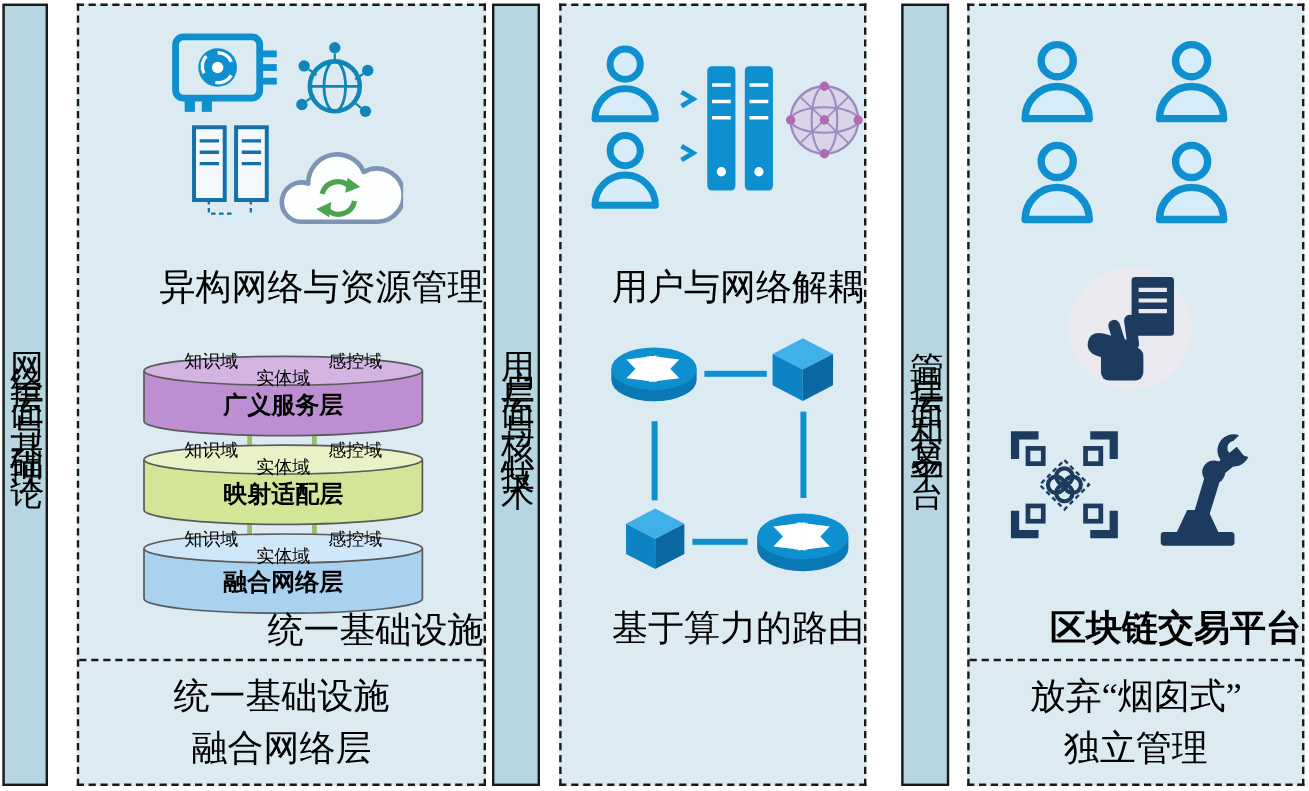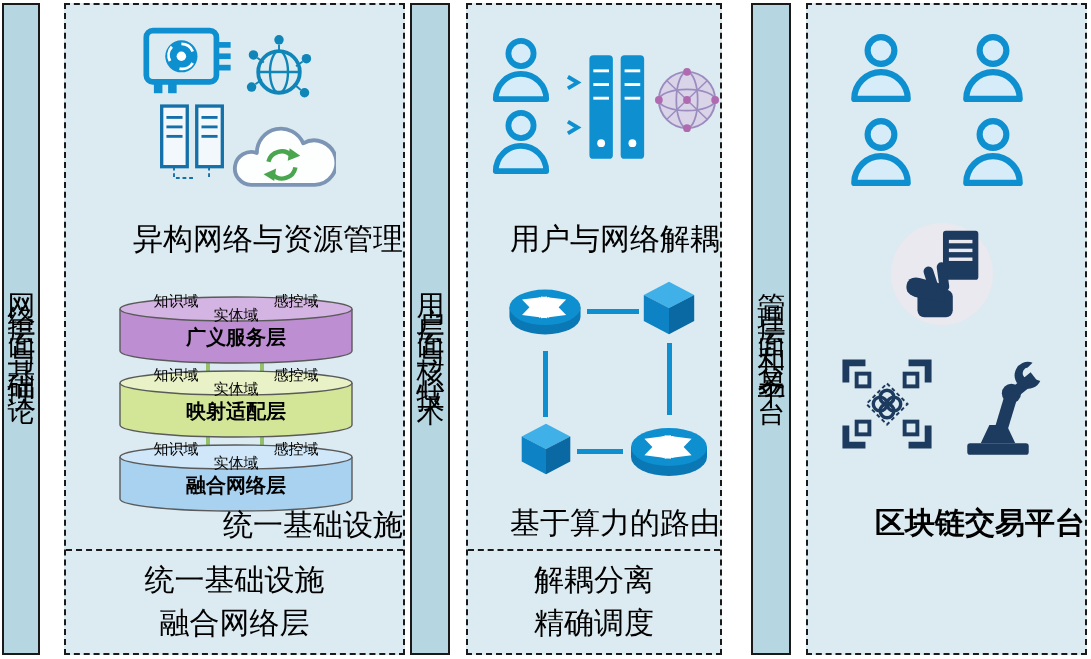--- a/index.html
+++ b/index.html
@@ -218,24 +218,20 @@
           </defs>
         <path d="M4 26 v10 a38 19 0 0 0 76 0 V26" fill="#0b78b6"></path>
         <ellipse cx="42" cy="26" rx="38" ry="19" fill="#0e8fd0"></ellipse>
         <line x1="24" y1="32" x2="58" y2="20" stroke="#fff" stroke-width="3.5" marker-start="url(#rm2)" marker-end="url(#rm2)"></line>
         <line x1="24" y1="20" x2="58" y2="32" stroke="#fff" stroke-width="3.5" marker-start="url(#rm2)" marker-end="url(#rm2)"></line>
       </svg>
     </div>
 
     <div class="caption" style="top:498px;">基于算力的路由</div>
 
-    <div class="col-footer">
-      <div>解耦分离</div>
-      <div>精确调度</div>
-    </div>
   </div>
 
   <div class="vbar" id="bar3">
     <span class="vtext">管理层面和交易平台</span>
   </div>
 
   <div class="col" id="col3">
 
     <svg class="abs" style="left:40px;top:26px;" viewBox="0 0 64 70" width="66" height="72">
       <circle cx="32" cy="19" r="13" fill="#d6edf9" stroke="#0e8fd0" stroke-width="6"></circle>
@@ -292,15 +288,19 @@
         <path d="M32 98 l9 -19 h18 l9 19 z"></path>
         <path d="M46 84 L58 44 l13 4 -11 36 z"></path>
         <circle cx="64" cy="46" r="10"></circle>
         <path d="M62 42 l22 -18 7 9 -21 17 z"></path>
         <path d="M86 14 a14 14 0 1 0 8 19 l-9 -3 a6 6 0 1 1 -4 -11 z"></path>
       </g>
     </svg>
 
     <div class="caption" style="top:498px;font-weight:bold;">区块链交易平台</div>
 
+    <div class="col-footer">
+      <div>放弃“烟囱式”</div>
+      <div>独立管理</div>
+    </div>
   </div>
 
 </div>
 
 </body></html>

